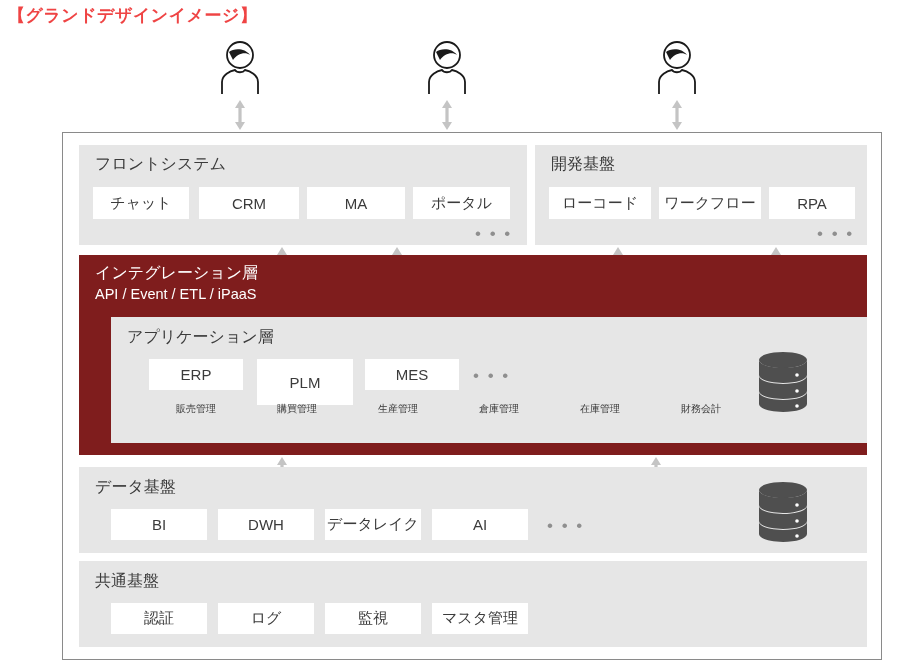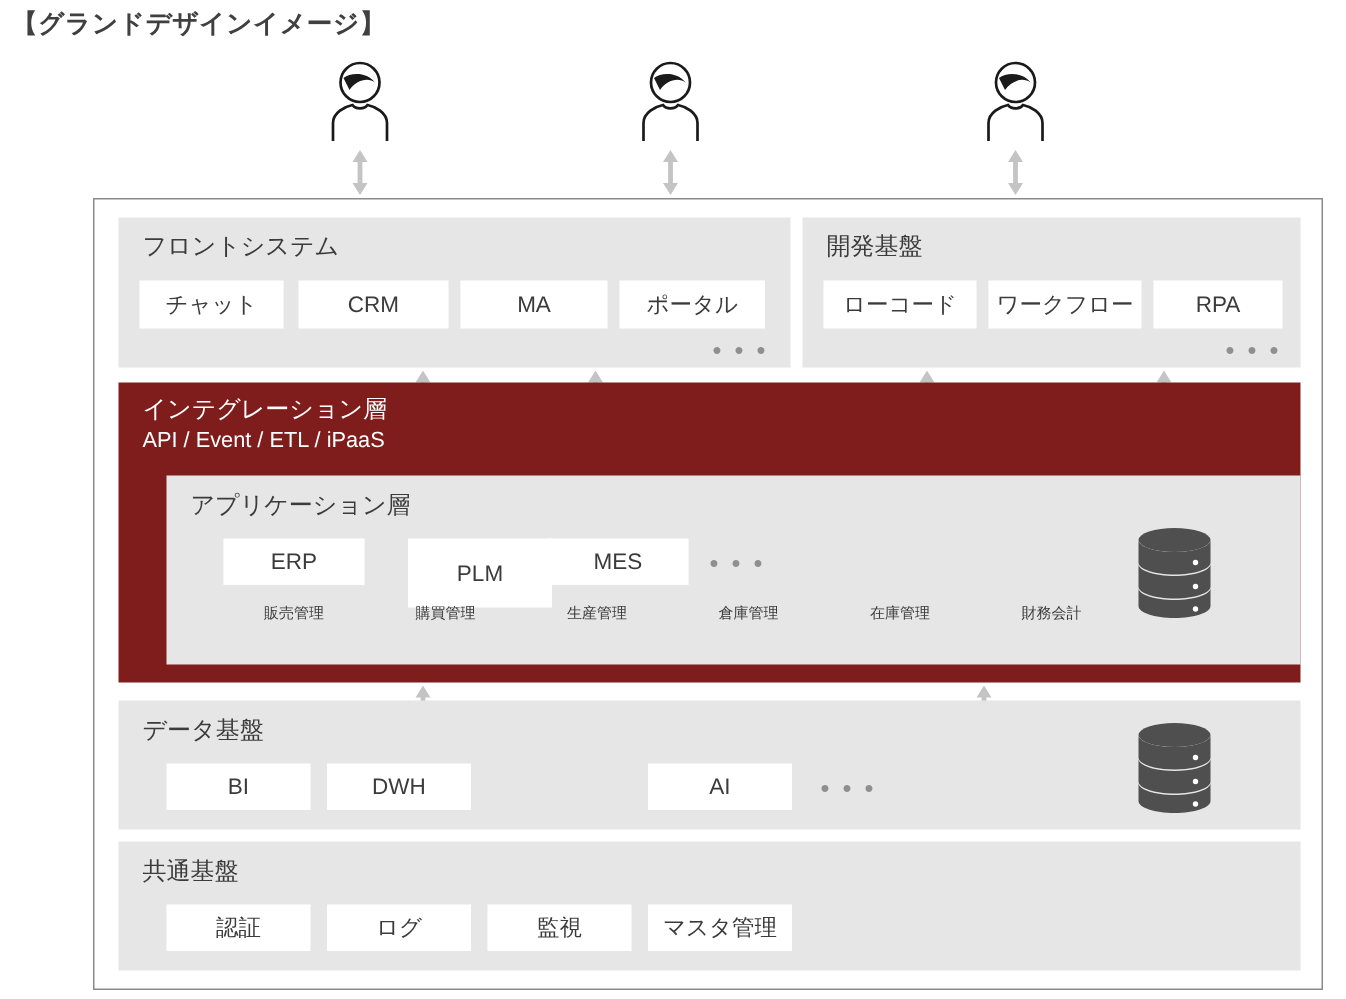--- a/index.html
+++ b/index.html
@@ -18,21 +18,21 @@
 
   
   #diagram-title {
     position: absolute;
     left: 8px;
     top: 4px;
     font-family: "Liberation Serif", "DejaVu Serif", serif;
     font-weight: bold;
     font-size: 17px;
     letter-spacing: 0.5px;
-    color: #404040;
+    color: #ef4444;
     white-space: nowrap;
   }
 
   
   .actor {
     position: absolute;
     width: 56px;
     height: 56px;
   }
   .actor svg { display: block; }
@@ -206,21 +206,21 @@
   </div>
 
   <div class="panel panel-dark" style="left:16px; top:122px; width:788px; height:200px;">
     <div class="panel-title panel-title-light" style="left:16px; top:8px;">インテグレーション層</div>
     <div class="panel-sub" style="left:16px; top:31px;">API / Event / ETL / iPaaS</div>
 
     <div class="panel" style="left:32px; top:62px; width:756px; height:126px;">
       <div class="panel-title" style="left:16px; top:10px;">アプリケーション層</div>
 
       <div class="chip" style="left:38px; top:42px; width:94px; height:31px;">ERP</div>
-      <div class="chip" style="left:161px; top:42px; width:96px; height:46px;">PLM</div>
+      <div class="chip" style="left:146px; top:42px; width:96px; height:46px;">PLM</div>
       <div class="chip" style="left:254px; top:42px; width:94px; height:31px;">MES</div>
       <div class="ellipsis" style="left:362px; top:50px;">• • •</div>
 
       <div class="plain-label" style="left:30px; top:85px; width:110px;">販売管理</div>
       <div class="plain-label" style="left:131px; top:85px; width:110px;">購買管理</div>
       <div class="plain-label" style="left:232px; top:85px; width:110px;">生産管理</div>
       <div class="plain-label" style="left:333px; top:85px; width:110px;">倉庫管理</div>
       <div class="plain-label" style="left:434px; top:85px; width:110px;">在庫管理</div>
       <div class="plain-label" style="left:535px; top:85px; width:110px;">財務会計</div>
 
@@ -251,20 +251,21 @@
   <div class="arrow-v" style="left:586px; top:324px; height:28px;">
     <svg width="14" height="28" viewBox="0 0 14 28">
       <path d="M7 0 L12 8 L8.6 8 L8.6 20 L12 20 L7 28 L2 20 L5.4 20 L5.4 8 L2 8 Z" fill="#c4c4c4"></path>
     </svg>
   </div>
 
   <div class="panel" style="left:16px; top:334px; width:788px; height:86px;">
     <div class="panel-title" style="left:16px; top:10px;">データ基盤</div>
     <div class="chip" style="left:32px; top:42px; width:96px; height:31px;">BI</div>
     <div class="chip" style="left:139px; top:42px; width:96px; height:31px;">DWH</div>
+    <div class="chip" style="left:246px; top:42px; width:96px; height:31px;">データレイク</div>
     <div class="chip" style="left:353px; top:42px; width:96px; height:31px;">AI</div>
     <div class="ellipsis" style="left:468px; top:50px;">• • •</div>
     <div class="db-icon" style="left:676px; top:14px;">
       <svg width="56" height="62" viewBox="0 0 56 62">
         <g fill="#4f4f4f">
           <ellipse cx="28" cy="9" rx="24" ry="8"></ellipse>
           <path d="M4 9 L4 24 C4 28.4, 14.7 32, 28 32 C41.3 32, 52 28.4, 52 24 L52 9
                    C52 13.4, 41.3 17, 28 17 C14.7 17, 4 13.4, 4 9 Z"></path>
           <path d="M4 25 L4 40 C4 44.4, 14.7 48, 28 48 C41.3 48, 52 44.4, 52 40 L52 25
                    C52 29.4, 41.3 33, 28 33 C14.7 33, 4 29.4, 4 25 Z"></path>

